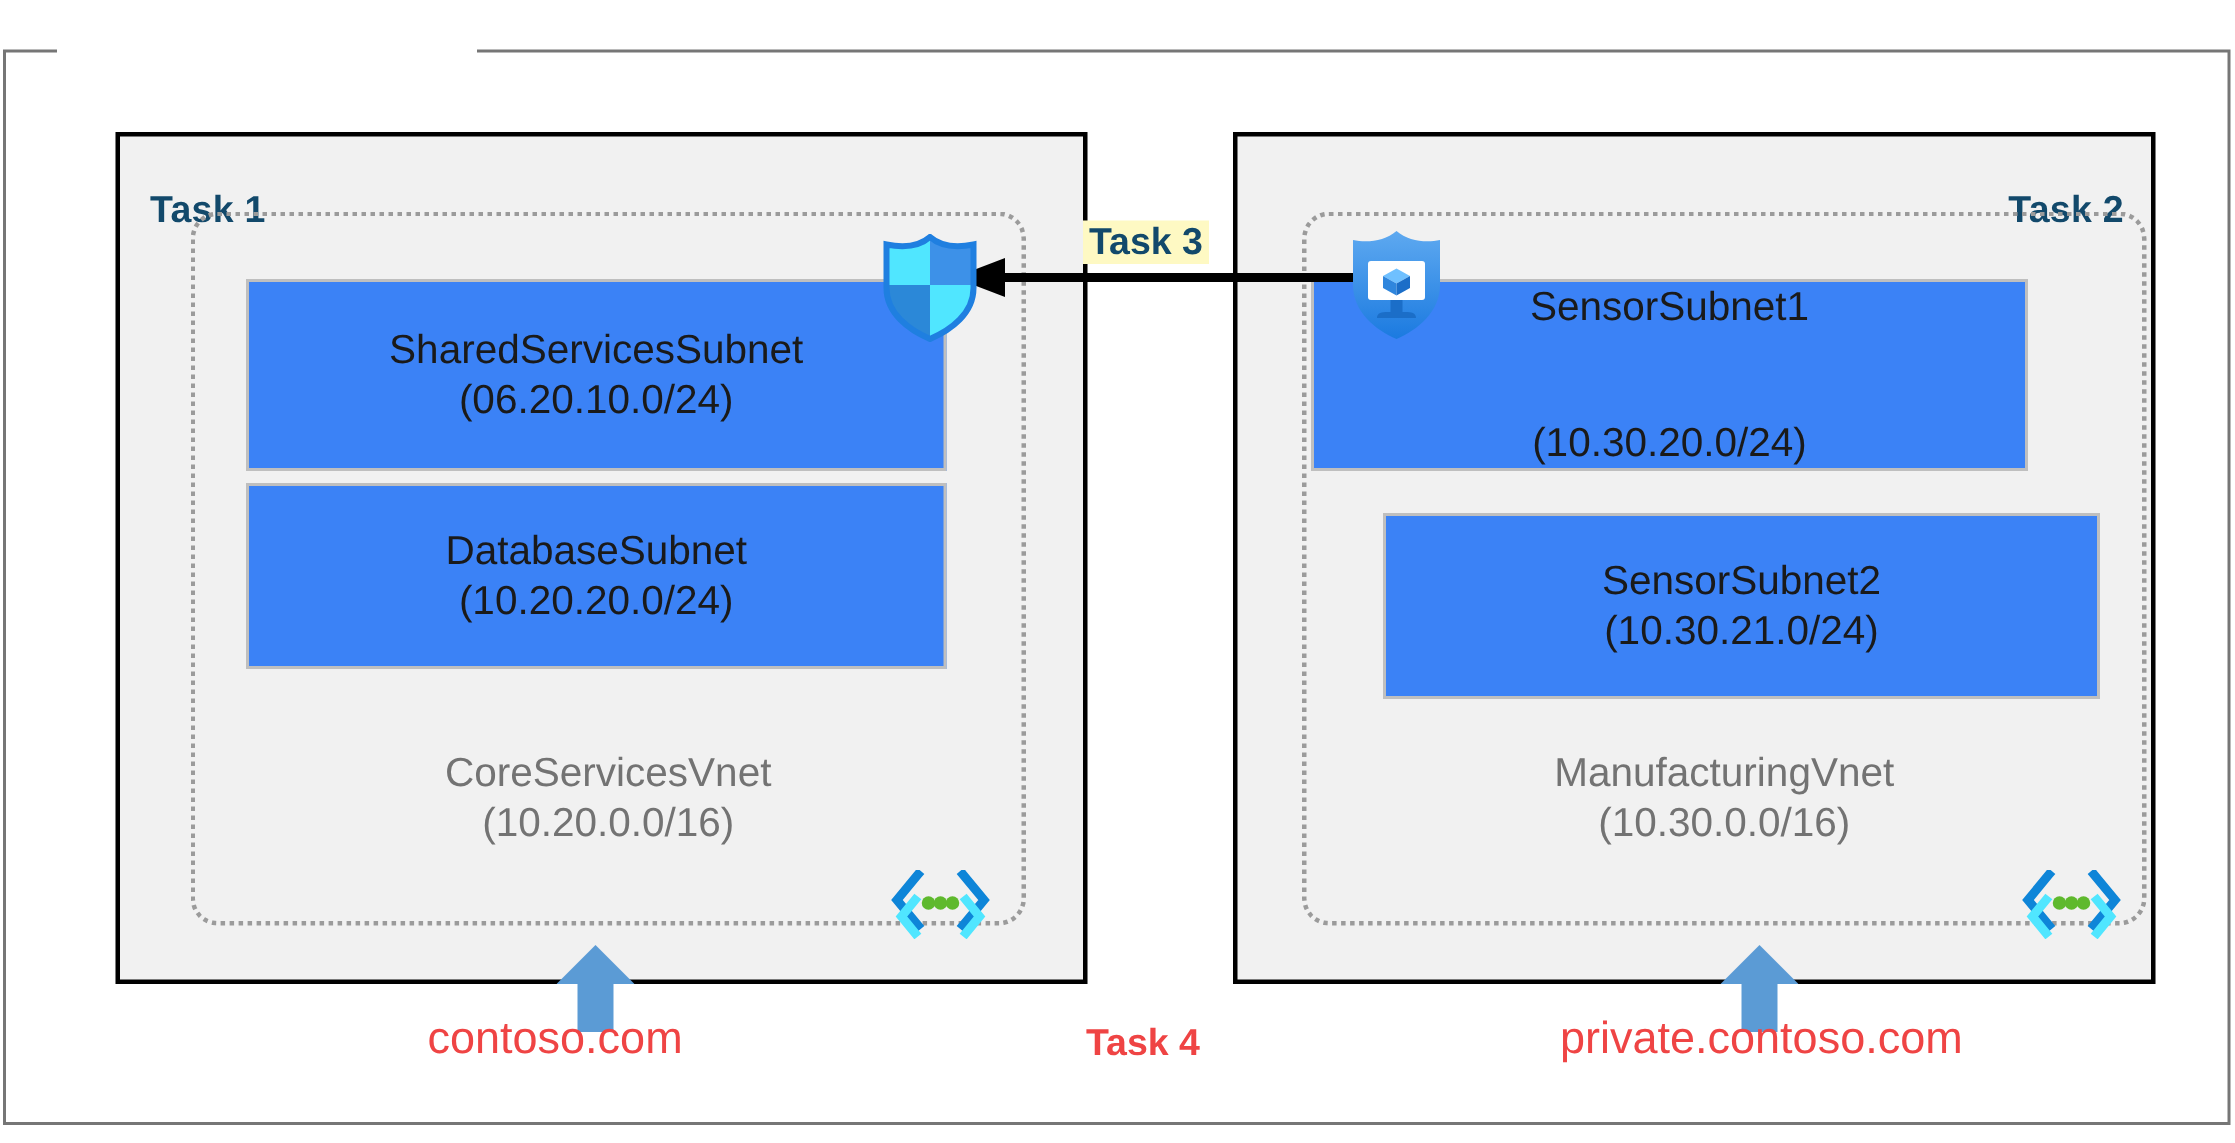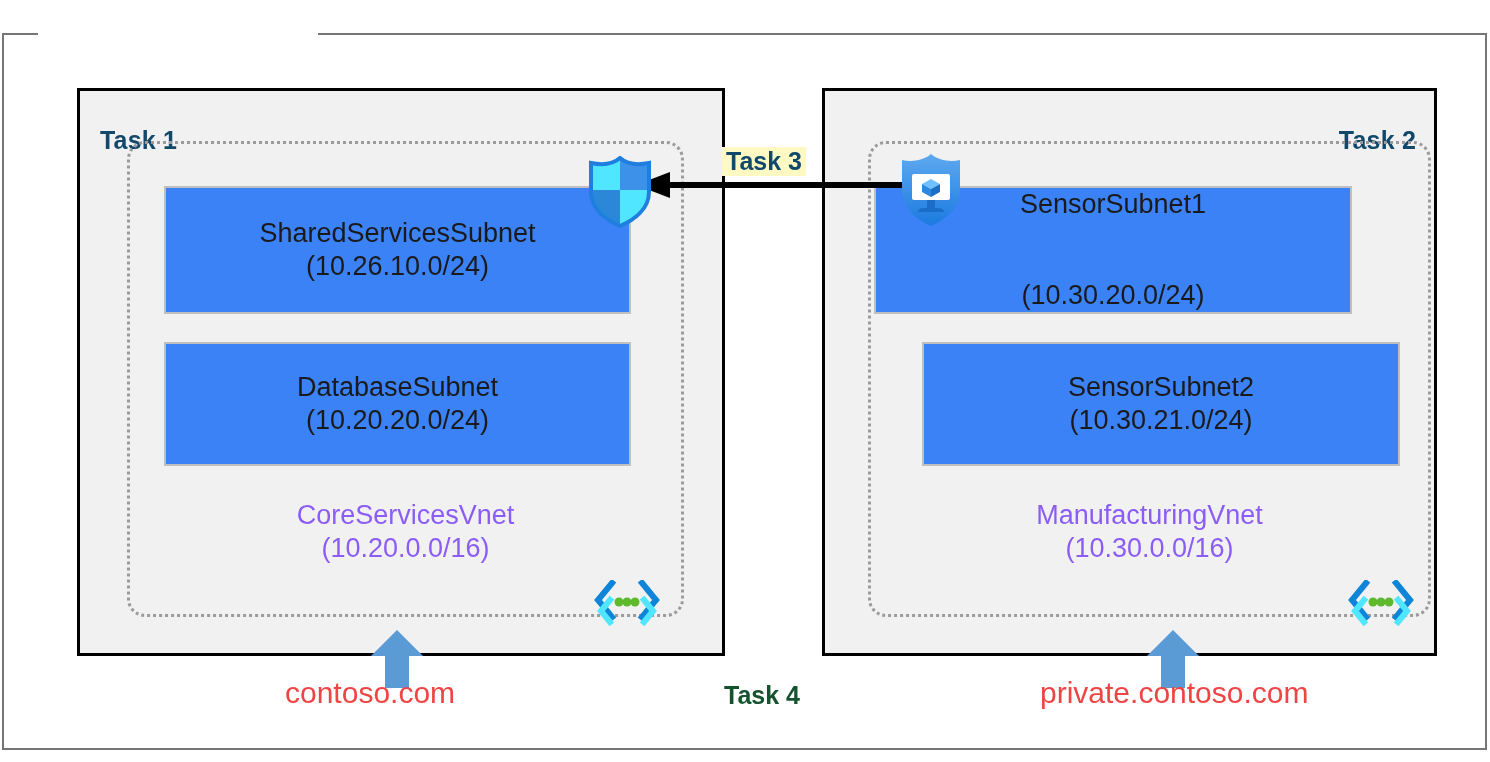--- a/index.html
+++ b/index.html
@@ -86,42 +86,42 @@
     left: 722px; top: 147px;
     font-size: 25px; font-weight: bold; color: #12496b;
     background: #fef9c3;
     padding: 0 4px;
     white-space: nowrap;
     z-index: 14;
   }
   #task4-label {
     position: absolute;
     left: 724px; top: 681px;
-    font-size: 25px; font-weight: bold; color: #14532d;
+    font-size: 25px; font-weight: bold; color: #ef4444;
     white-space: nowrap;
     z-index: 14;
   }
 
   
   .vnet-box {
     position: absolute;
     border: 3px dotted #9b9b9b;
     border-radius: 18px;
     background: transparent;
     box-sizing: border-box;
   }
   #vnet1-box { left: 47px; top: 50px; width: 557px; height: 476px; }
   #vnet2-box { left: 43px; top: 50px; width: 563px; height: 476px; }
 
   .vnet-caption {
     position: absolute;
     width: 100%;
     text-align: center;
     font-size: 27px;
-    color: #8b5cf6;
+    color: #737373;
     line-height: 1.24;
     white-space: nowrap;
   }
   #vnet1-caption { left: 0; top: 355px; }
   #vnet2-caption { left: 0; top: 355px; }
 
   
   .subnet-box {
     position: absolute;
     background: #3b82f6;
@@ -133,21 +133,21 @@
     justify-content: center;
   }
   .subnet-text {
     font-size: 27px;
     color: #1a1a1a;
     line-height: 1.24;
     text-align: center;
     white-space: nowrap;
   }
   #subnet-shared   { left: 164px; top: 186px; width: 467px; height: 128px; }
-  #subnet-database { left: 164px; top: 342px; width: 467px; height: 124px; }
+  #subnet-database { left: 164px; top: 322px; width: 467px; height: 124px; }
   #subnet-sensor1  { left: 874px; top: 186px; width: 478px; height: 128px; justify-content: space-between; }
   #subnet-sensor2  { left: 912px; top: 342px; width: 478px; height: 124px; margin-left: 10px; }
 
   
   .abs-icon { position: absolute; z-index: 12; }
   #nsg-shield-icon   { left: 585px;  top: 156px; width: 70px;  height: 72px; }
   #bastion-icon      { left: 898px;  top: 152px; width: 66px;  height: 76px; }
   #vnet1-icon        { left: 594px;  top: 580px; width: 66px;  height: 46px; }
   #vnet2-icon        { left: 1348px; top: 580px; width: 66px;  height: 46px; }
 
@@ -190,21 +190,21 @@
     <div class="vnet-box" id="vnet1-box">
       <div class="vnet-caption" id="vnet1-caption">
         <div>CoreServicesVnet</div>
         <div>(10.20.0.0/16)</div>
       </div>
     </div>
   </div>
 
   <div class="subnet-box" id="subnet-shared">
     <div class="subnet-text">SharedServicesSubnet</div>
-    <div class="subnet-text">(10.26.10.0/24)</div>
+    <div class="subnet-text">(06.20.10.0/24)</div>
   </div>
   <div class="subnet-box" id="subnet-database">
     <div class="subnet-text">DatabaseSubnet</div>
     <div class="subnet-text">(10.20.20.0/24)</div>
   </div>
 
   <div class="task-panel" id="task2-panel">
     <div class="task-label" id="task2-label">Task 2</div>
     <div class="vnet-box" id="vnet2-box">
       <div class="vnet-caption" id="vnet2-caption">

